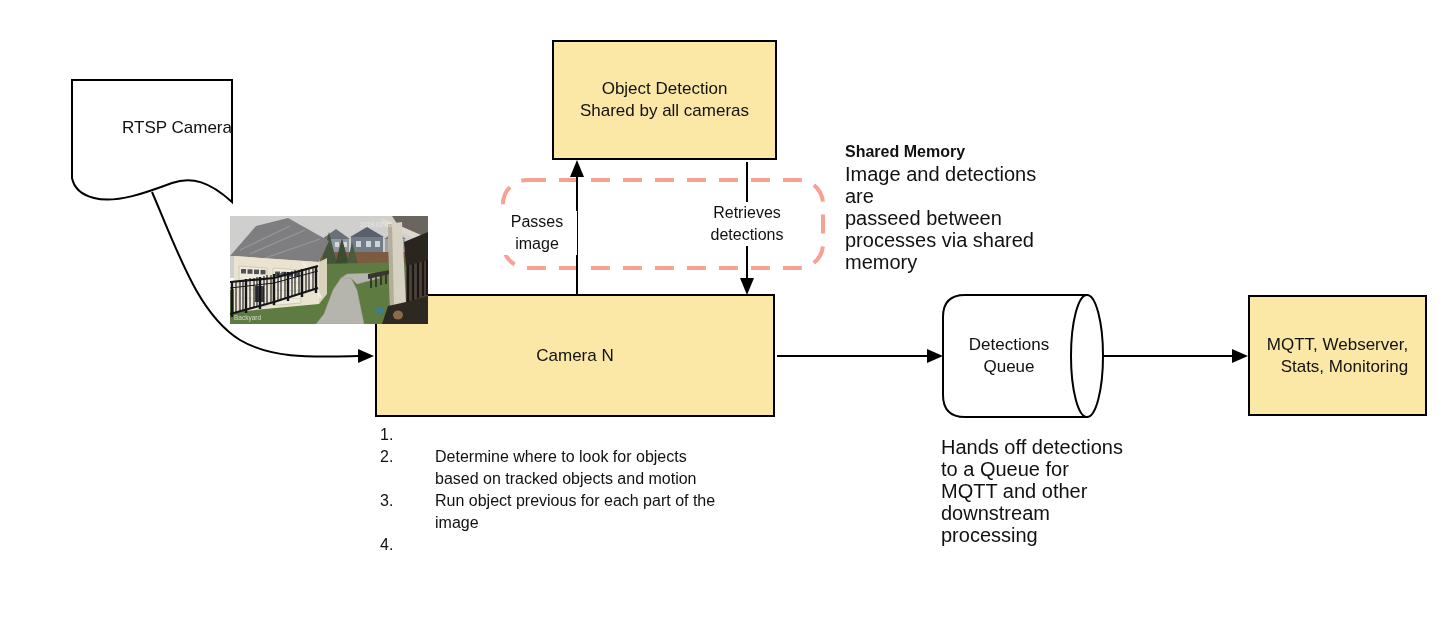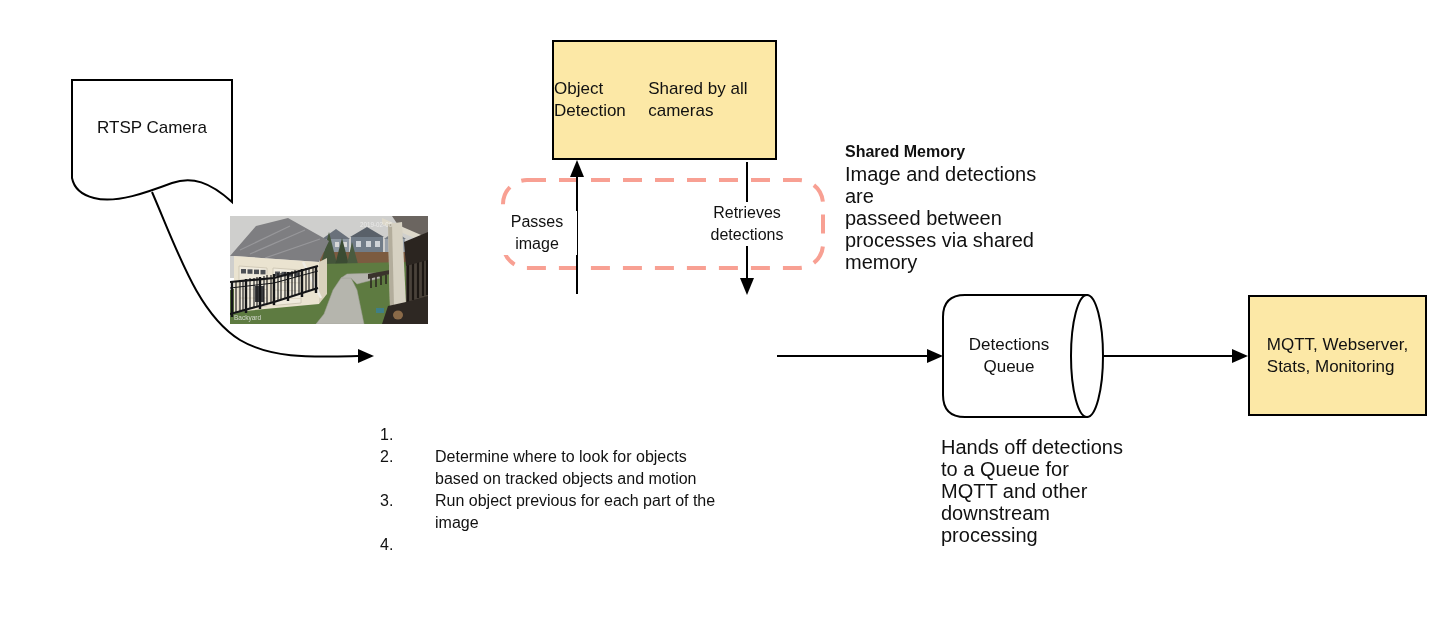--- a/index.html
+++ b/index.html
@@ -6,25 +6,25 @@
   #canvas{
     position:relative;width:1448px;height:625px;background:#ffffff;overflow:hidden;
     font-family:"Liberation Sans","DejaVu Sans",sans-serif;color:#111111;
   }
   .abs{position:absolute;}
   .prewrap{white-space:pre-line;}
   .note{font-size:20px;line-height:22px;color:#111;}
   .note-title{font-weight:bold;font-size:16px;line-height:22px;}
   .node{
     background:#FCE8A6;border:2px solid #000;box-sizing:border-box;
-    display:flex;flex-direction:row;align-items:center;justify-content:center;
-    text-align:left;font-size:17px;line-height:22px;
+    display:flex;flex-direction:column;align-items:center;justify-content:center;
+    text-align:right;font-size:17px;line-height:22px;
   }
   .shape-label{
-    display:flex;align-items:center;justify-content:center;text-align:center;
+    display:flex;align-items:center;justify-content:flex-end;text-align:center;
     font-size:17px;line-height:22px;
   }
   .edge-label{
     background:#ffffff;text-align:center;font-size:16px;line-height:22px;
   }
   .subtitle{}
   .steps{font-size:16px;line-height:22px;}
   .step{display:flex;}
   .step .num{width:55px;flex:0 0 55px;}
   .step .txt{width:345px;}
@@ -58,20 +58,23 @@
 
     <line x1="1104" y1="356" x2="1233" y2="356" stroke="#000000" stroke-width="2"></line>
     <polygon points="1248,356 1232,349 1232,363" fill="#000000"></polygon>
   </svg>
 
   <div class="abs node" style="left:552px;top:40px;width:225px;height:120px;z-index:2">
     <div>Object Detection</div>
     <div class="subtitle">Shared by all cameras</div>
   </div>
 
+  <div class="abs node" style="left:375px;top:294px;width:400px;height:123px;z-index:2">
+    <div>Camera N</div>
+  </div>
 
   <div class="abs node prewrap" style="left:1248px;top:295px;width:179px;height:121px;z-index:2">
     <div class="prewrap">MQTT, Webserver,
 Stats, Monitoring</div>
   </div>
 
   <div class="abs shape-label" style="left:72px;top:88px;width:160px;height:80px;z-index:2">
     <span>RTSP Camera</span>
   </div>
 

